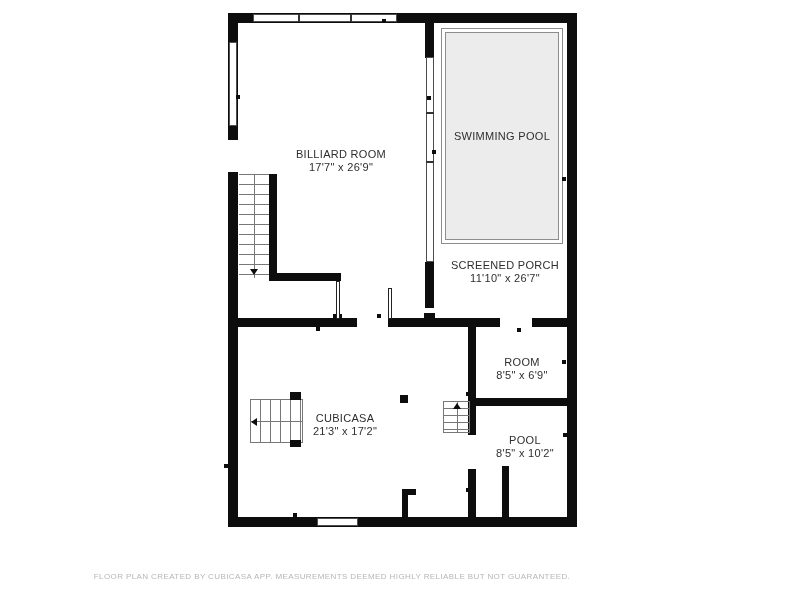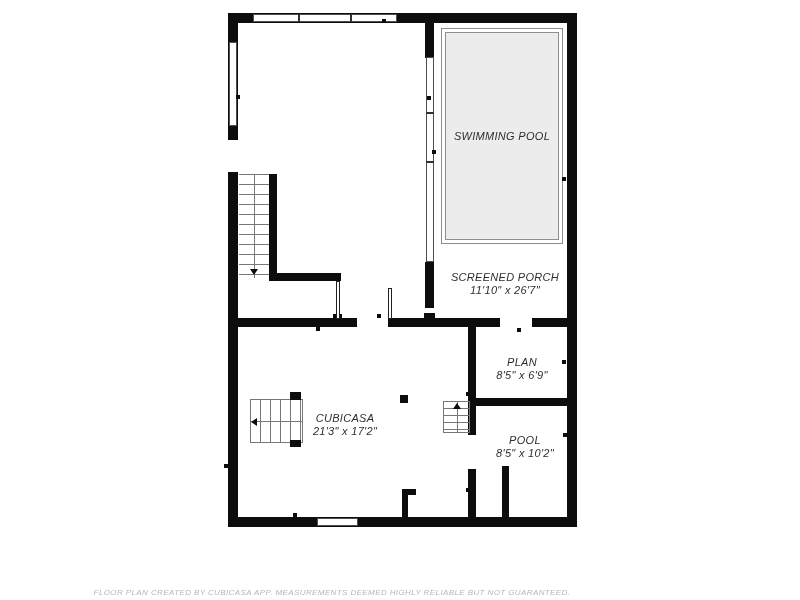--- a/index.html
+++ b/index.html
@@ -2,21 +2,21 @@
 <html style="--wall: #0d0d0d; --pool-fill: #ececec; --pool-border: #8d8d8d; --label-text: #2e2e2e; --footer-text: #b6b6b6;"><head>
 <meta charset="utf-8">
 <style>
   :root{
     --wall:#0d0d0d; --line:#5a5a5a; --stair-line:#777;
     --pool-fill:#ececec; --pool-border:#8d8d8d;
     --label-text:#2e2e2e; --footer-text:#b6b6b6;
   }
   html,body{margin:0;padding:0;background:#fff;}
   .canvas{position:relative;width:664px;height:600px;background:#fff;overflow:hidden;
-          font-family:"Liberation Sans",sans-serif;font-style:italic;}
+          font-family:"Liberation Sans",sans-serif;}
   .wall{position:absolute;background:var(--wall);}
   .win{position:absolute;background:#fff;border:1px solid #4d4d4d;box-sizing:border-box;}
   .win-h{background-image:linear-gradient(to bottom,transparent 42%,#4d4d4d 42%,#4d4d4d 58%,transparent 58%);}
   .win-v{background-image:linear-gradient(to right,transparent 42%,#4d4d4d 42%,#4d4d4d 58%,transparent 58%);}
   .mull{position:absolute;background:#333;}
   .rail{position:absolute;background:#fff;border:1px solid #222;box-sizing:border-box;}
   .pool{position:absolute;left:441px;top:28px;width:122px;height:216px;border:1px solid var(--pool-border);
         background:#fff;box-sizing:border-box;}
   .pool-inner{position:absolute;left:3px;top:3px;right:3px;bottom:3px;border:1px solid var(--pool-border);
         background:var(--pool-fill);display:flex;align-items:center;justify-content:center;}
@@ -28,21 +28,21 @@
   .arr{position:absolute;width:0;height:0;}
   .arr-down{border-left:4px solid transparent;border-right:4px solid transparent;border-top:6px solid var(--wall);}
   .arr-up{border-left:4px solid transparent;border-right:4px solid transparent;border-bottom:6px solid var(--wall);}
   .arr-left{border-top:4px solid transparent;border-bottom:4px solid transparent;border-right:6px solid var(--wall);}
   .sq{position:absolute;background:var(--wall);}
   .tick{position:absolute;width:4px;height:4px;background:var(--wall);}
   .room-label{position:absolute;transform:translate(-50%,-50%);text-align:center;white-space:nowrap;
         color:var(--label-text);font-size:11px;line-height:13px;letter-spacing:.3px;}
   .room-name{font-weight:400;}
   .footer{position:absolute;left:0;right:0;top:572px;text-align:center;font-size:8px;
-        letter-spacing:.4px;color:var(--footer-text);margin-top:16px;}
+        letter-spacing:.4px;color:var(--footer-text);}
 </style>
 </head>
 <body>
 
 <div class="canvas">
 
   <div class="wall" style="left:228px;top:13px;width:349px;height:10px;"></div>
   <div class="wall" style="left:228px;top:517px;width:349px;height:10px;"></div>
   <div class="wall" style="left:228px;top:13px;width:10px;height:127px;"></div>
   <div class="wall" style="left:228px;top:172px;width:10px;height:355px;"></div>
@@ -112,26 +112,30 @@
   <div class="tick" style="left:316px;top:327px;"></div>
   <div class="tick" style="left:517px;top:328px;"></div>
   <div class="tick" style="left:377px;top:314px;"></div>
   <div class="tick" style="left:466px;top:392px;"></div>
   <div class="tick" style="left:562px;top:360px;"></div>
   <div class="tick" style="left:563px;top:433px;"></div>
   <div class="tick" style="left:293px;top:513px;"></div>
   <div class="tick" style="left:224px;top:464px;"></div>
   <div class="tick" style="left:466px;top:488px;"></div>
 
-  <div class="room-label" style="left:505px;top:284px;">
+  <div class="room-label" style="left:341px;top:161px;">
+    <div class="room-name">BILLIARD ROOM</div>
+    <div class="room-dims">17'7" x 26'9"</div>
+  </div>
+  <div class="room-label" style="left:505px;top:272px;">
     <div class="room-name">SCREENED PORCH</div>
     <div class="room-dims">11'10" x 26'7"</div>
   </div>
   <div class="room-label" style="left:522px;top:369px;">
-    <div class="room-name">PLAN</div>
+    <div class="room-name">ROOM</div>
     <div class="room-dims">8'5" x 6'9"</div>
   </div>
   <div class="room-label" style="left:345px;top:425px;">
     <div class="room-name">CUBICASA</div>
     <div class="room-dims">21'3" x 17'2"</div>
   </div>
   <div class="room-label" style="left:525px;top:447px;">
     <div class="room-name">POOL</div>
     <div class="room-dims">8'5" x 10'2"</div>
   </div>

